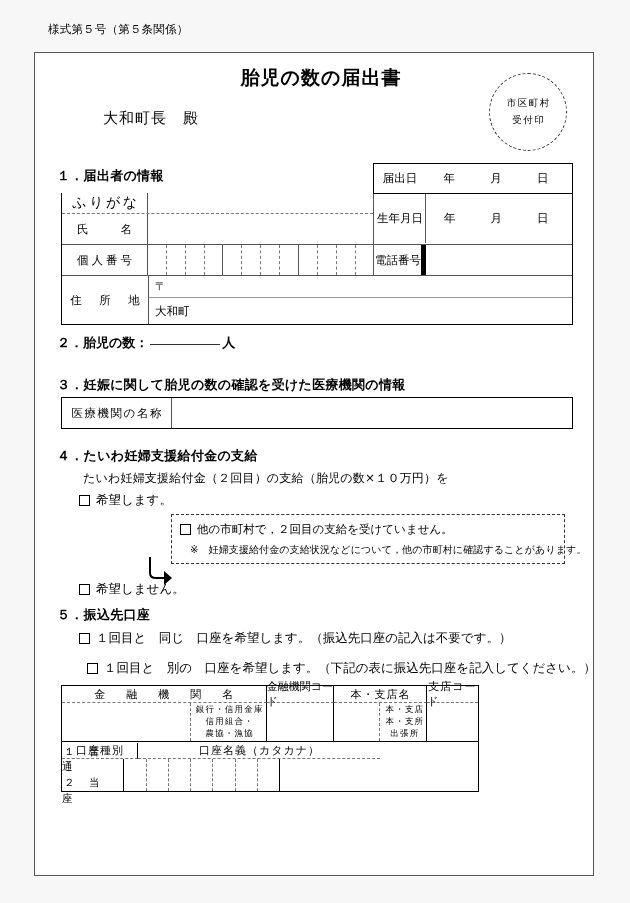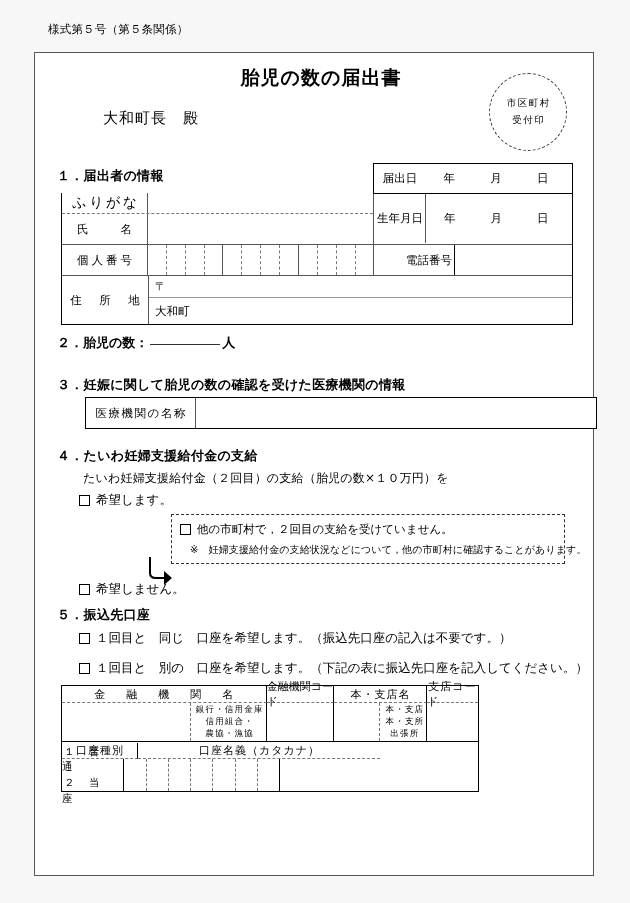--- a/index.html
+++ b/index.html
@@ -199,23 +199,22 @@
     font-size: 11.5px;
   }
   .tel-row { display: flex; height: 30px; }
   .tel-lbl {
     width: 52px;
     min-width: 52px;
     font-size: 11.5px;
     display: flex;
     align-items: center;
     justify-content: center;
-    border-right: 1px solid #000000;
-    box-sizing: border-box;
-    margin-left: 29px;
+    border-right: 5px solid #000000;
+    box-sizing: border-box;
   }
   .tel-val { flex: 1; }
 
   
   .count-line {
     position: absolute;
     left: 22px;
     top: 281px;
     font-size: 13px;
     font-weight: bold;
@@ -233,21 +232,20 @@
   .med-table {
     position: absolute;
     left: 26px;
     top: 344px;
     width: 512px;
     height: 32px;
     border: 1.6px solid #000;
     box-sizing: border-box;
     display: flex;
     background: #fff;
-    margin-left: 24px;
   }
   .med-label {
     width: 110px;
     min-width: 110px;
     border-right: 1px solid #555;
     font-size: 11.5px;
     display: flex;
     align-items: center;
     justify-content: center;
     letter-spacing: 1.5px;
@@ -311,21 +309,21 @@
   .dashed-box .note {
     font-size: 10px;
     margin-top: 6px;
     margin-left: 10px;
     white-space: nowrap;
     letter-spacing: 0.1px;
   }
 
   
   .p5-same { left: 44px; top: 577px; }
-  .p5-diff { left: 44px; top: 607px; }
+  .p5-diff { left: 52px; top: 607px; }
 
   .bank-table {
     position: absolute;
     left: 26px;
     top: 632px;
     width: 418px;
     border: 1.8px solid #000;
     box-sizing: border-box;
     background: #fff;
   }

